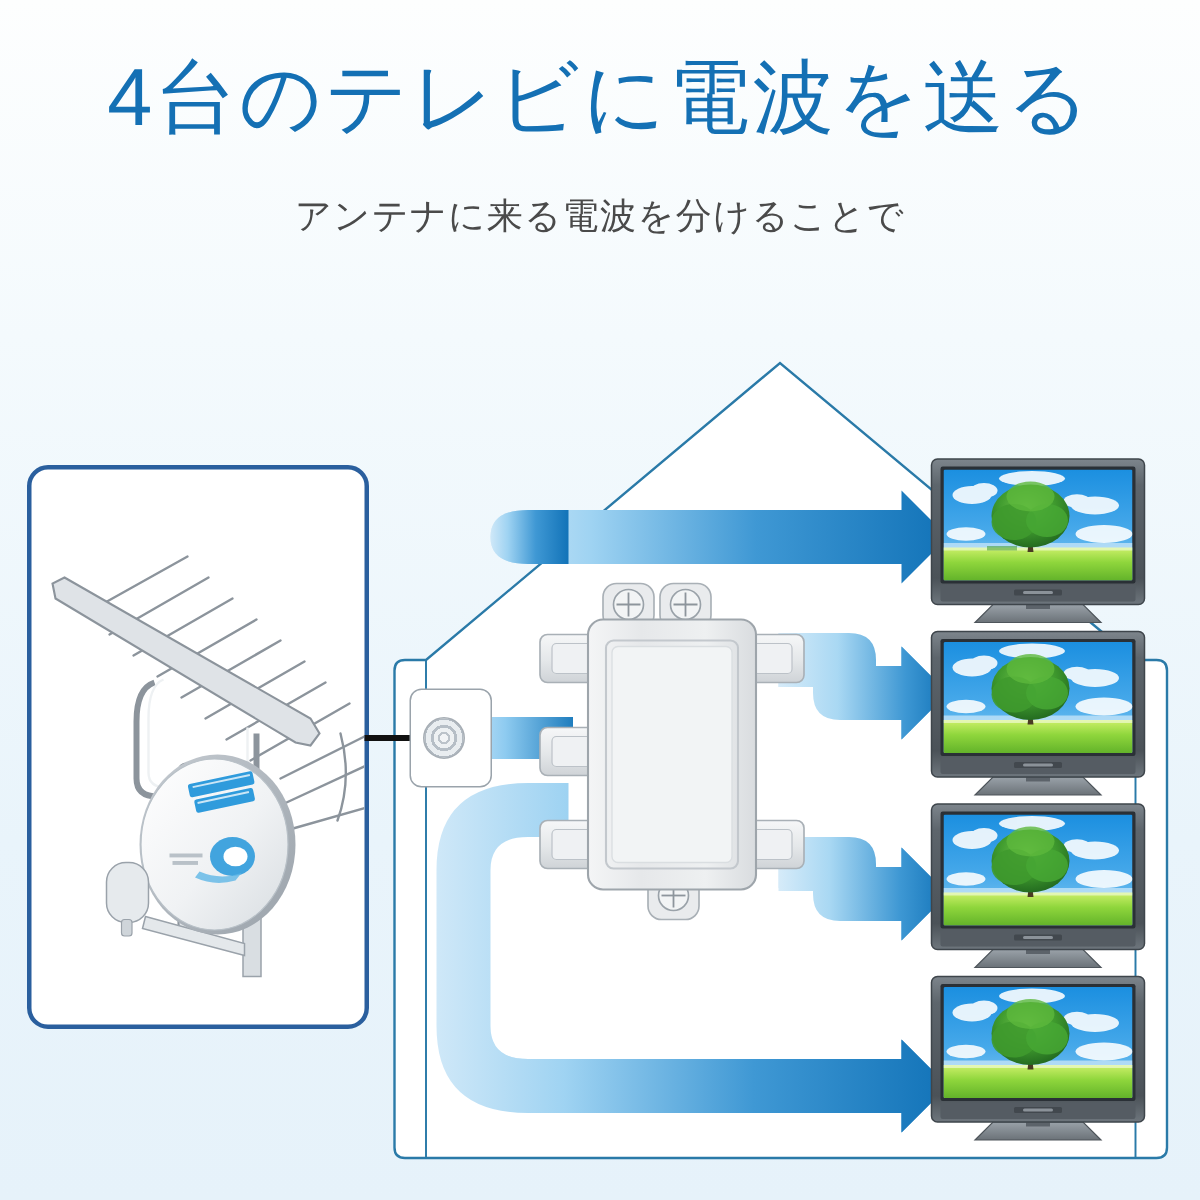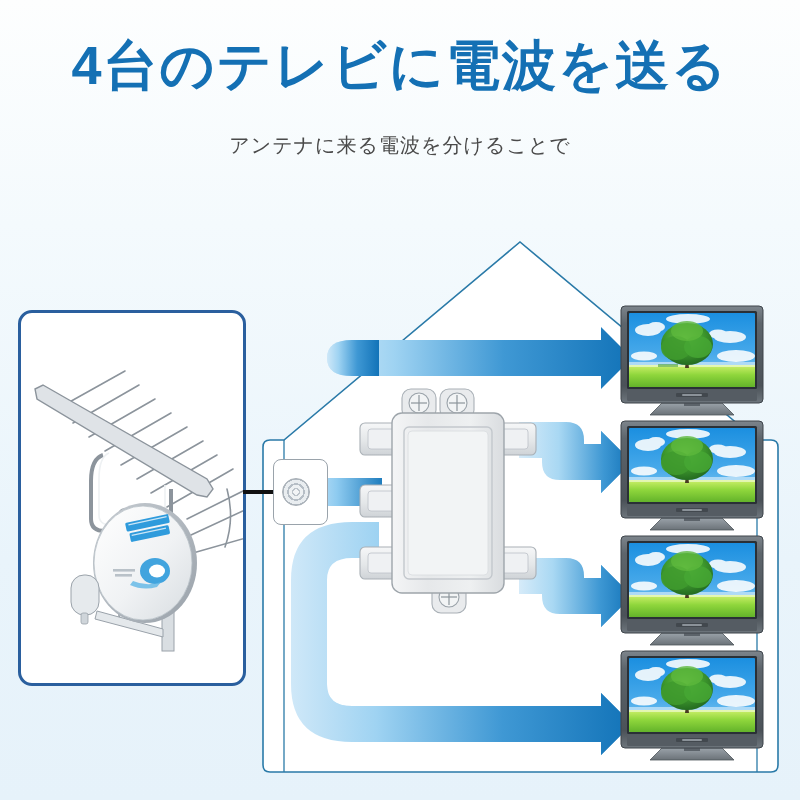--- a/index.html
+++ b/index.html
@@ -23,31 +23,31 @@
   .title {
     position: absolute;
     left: 0;
     top: 34px;
     width: 800px;
     text-align: center;
     color: #1470b4;
     font-size: 54px;
     line-height: 62px;
     letter-spacing: 2px;
-    font-weight: 700;
+    font-weight: 400;
     white-space: nowrap;
   }
   .subtitle {
     position: absolute;
     left: 0;
     top: 125px;
     width: 800px;
     text-align: center;
     color: #4a4a4a;
-    font-size: 20px;
+    font-size: 24px;
     line-height: 40px;
     letter-spacing: 1px;
     font-weight: 400;
   }
   .subtitle div { white-space: nowrap; }
 
   
   .house-svg {
     position: absolute;
     left: 230px;

